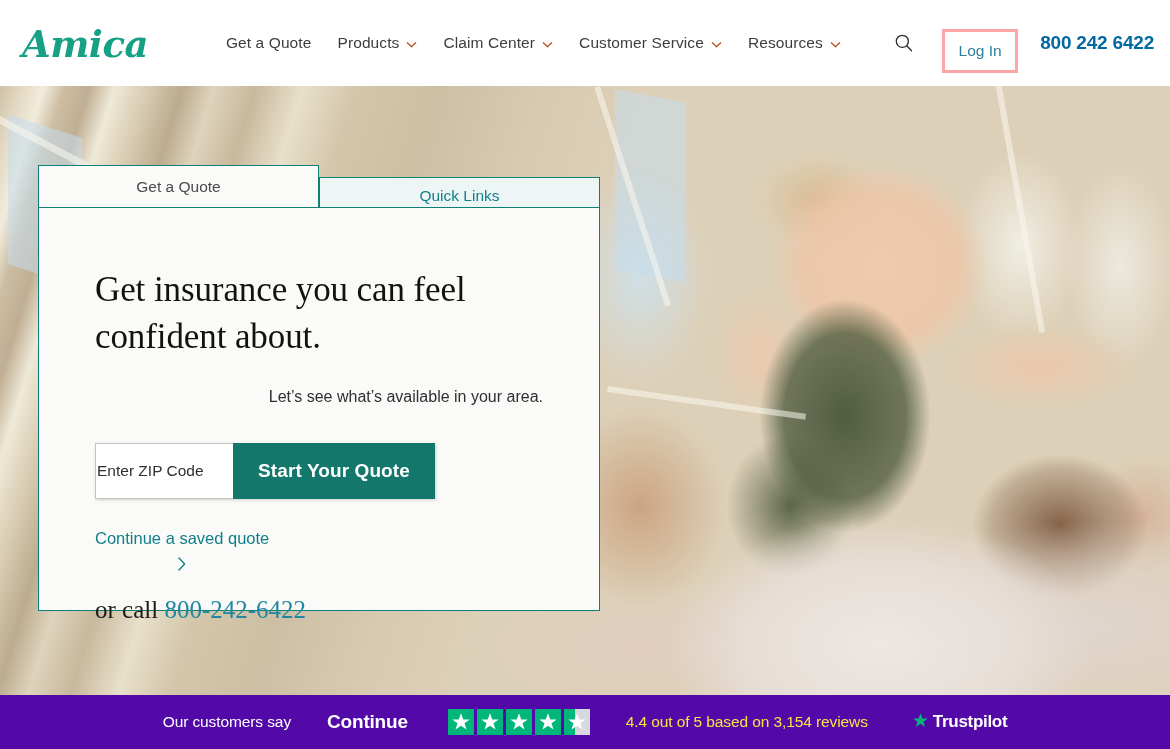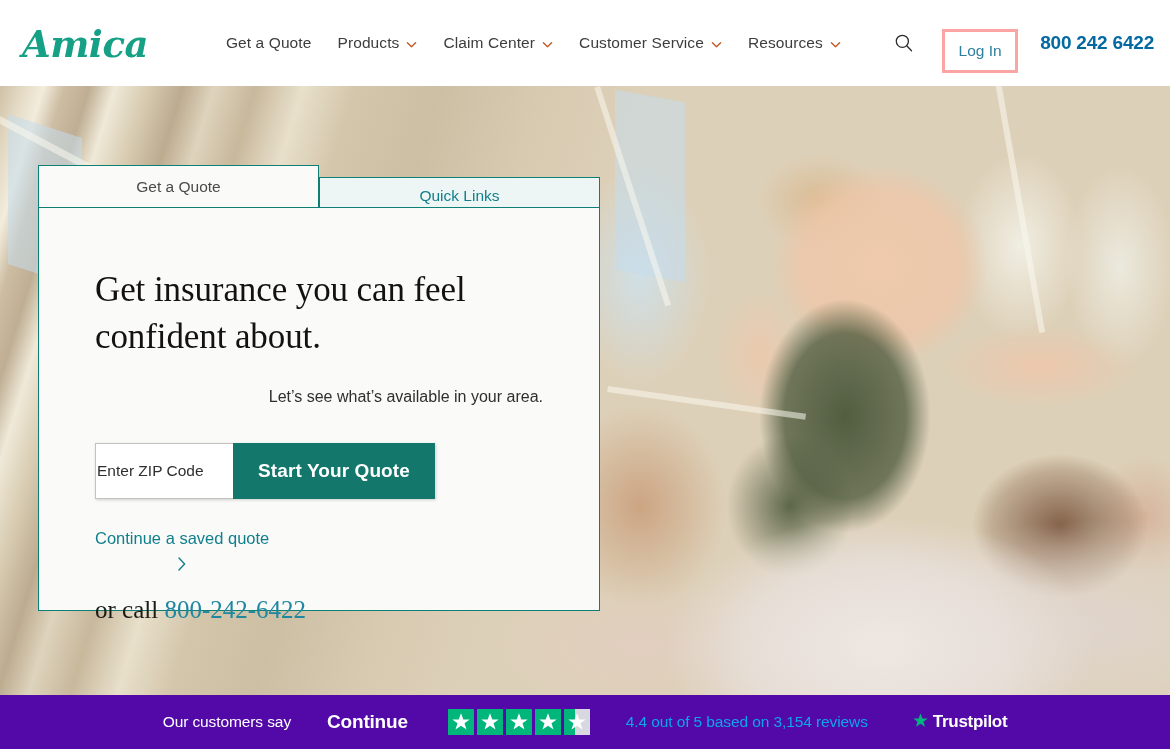--- a/index.html
+++ b/index.html
@@ -303,21 +303,21 @@
   }
   .star-fill {
     position: absolute;
     left: 0; top: 0; bottom: 0;
     background: #00b67a;
   }
   .star-box svg {
     position: absolute; left: 0; top: 0;
   }
   .tp-count {
-    color: #0ea5e9;
+    color: #fde047;
     font-size: 15.5px;
     margin-left: 6px;
     letter-spacing: -0.1px;
   }
   .tp-logo {
     display: flex;
     align-items: center;
     gap: 3px;
     margin-left: 13px;
   }

